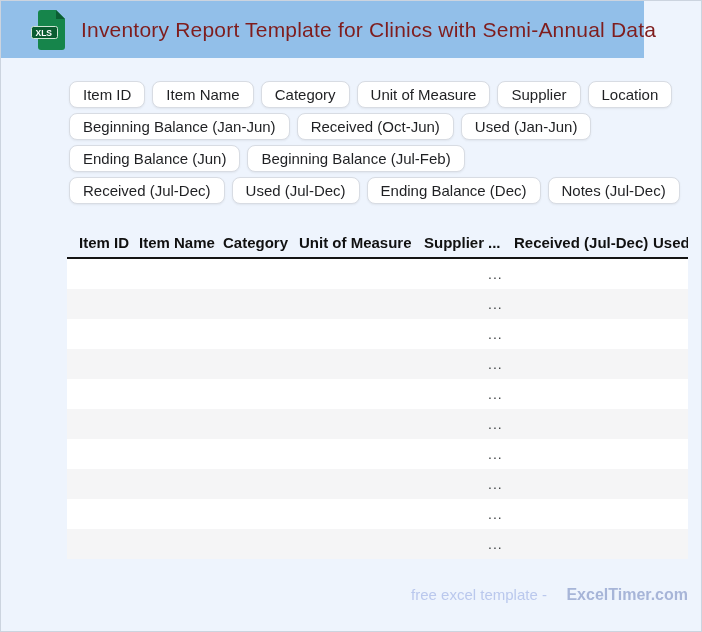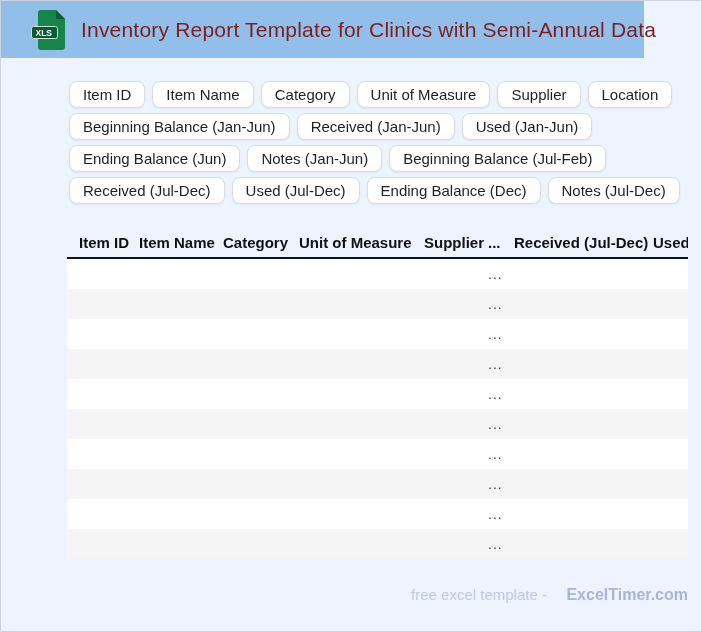--- a/index.html
+++ b/index.html
@@ -88,26 +88,25 @@
   <div class="chip-row">
     <div class="chip">Item ID</div>
     <div class="chip">Item Name</div>
     <div class="chip">Category</div>
     <div class="chip">Unit of Measure</div>
     <div class="chip">Supplier</div>
     <div class="chip">Location</div>
   </div>
   <div class="chip-row">
     <div class="chip">Beginning Balance (Jan-Jun)</div>
-    <div class="chip">Received (Jan-Jun)</div>
+    <div class="chip">Received (Oct-Jun)</div>
     <div class="chip">Used (Jan-Jun)</div>
   </div>
   <div class="chip-row">
     <div class="chip">Ending Balance (Jun)</div>
-    <div class="chip">Notes (Jan-Jun)</div>
     <div class="chip">Beginning Balance (Jul-Feb)</div>
   </div>
   <div class="chip-row">
     <div class="chip">Received (Jul-Dec)</div>
     <div class="chip">Used (Jul-Dec)</div>
     <div class="chip">Ending Balance (Dec)</div>
     <div class="chip">Notes (Jul-Dec)</div>
   </div>
 </div>
 

